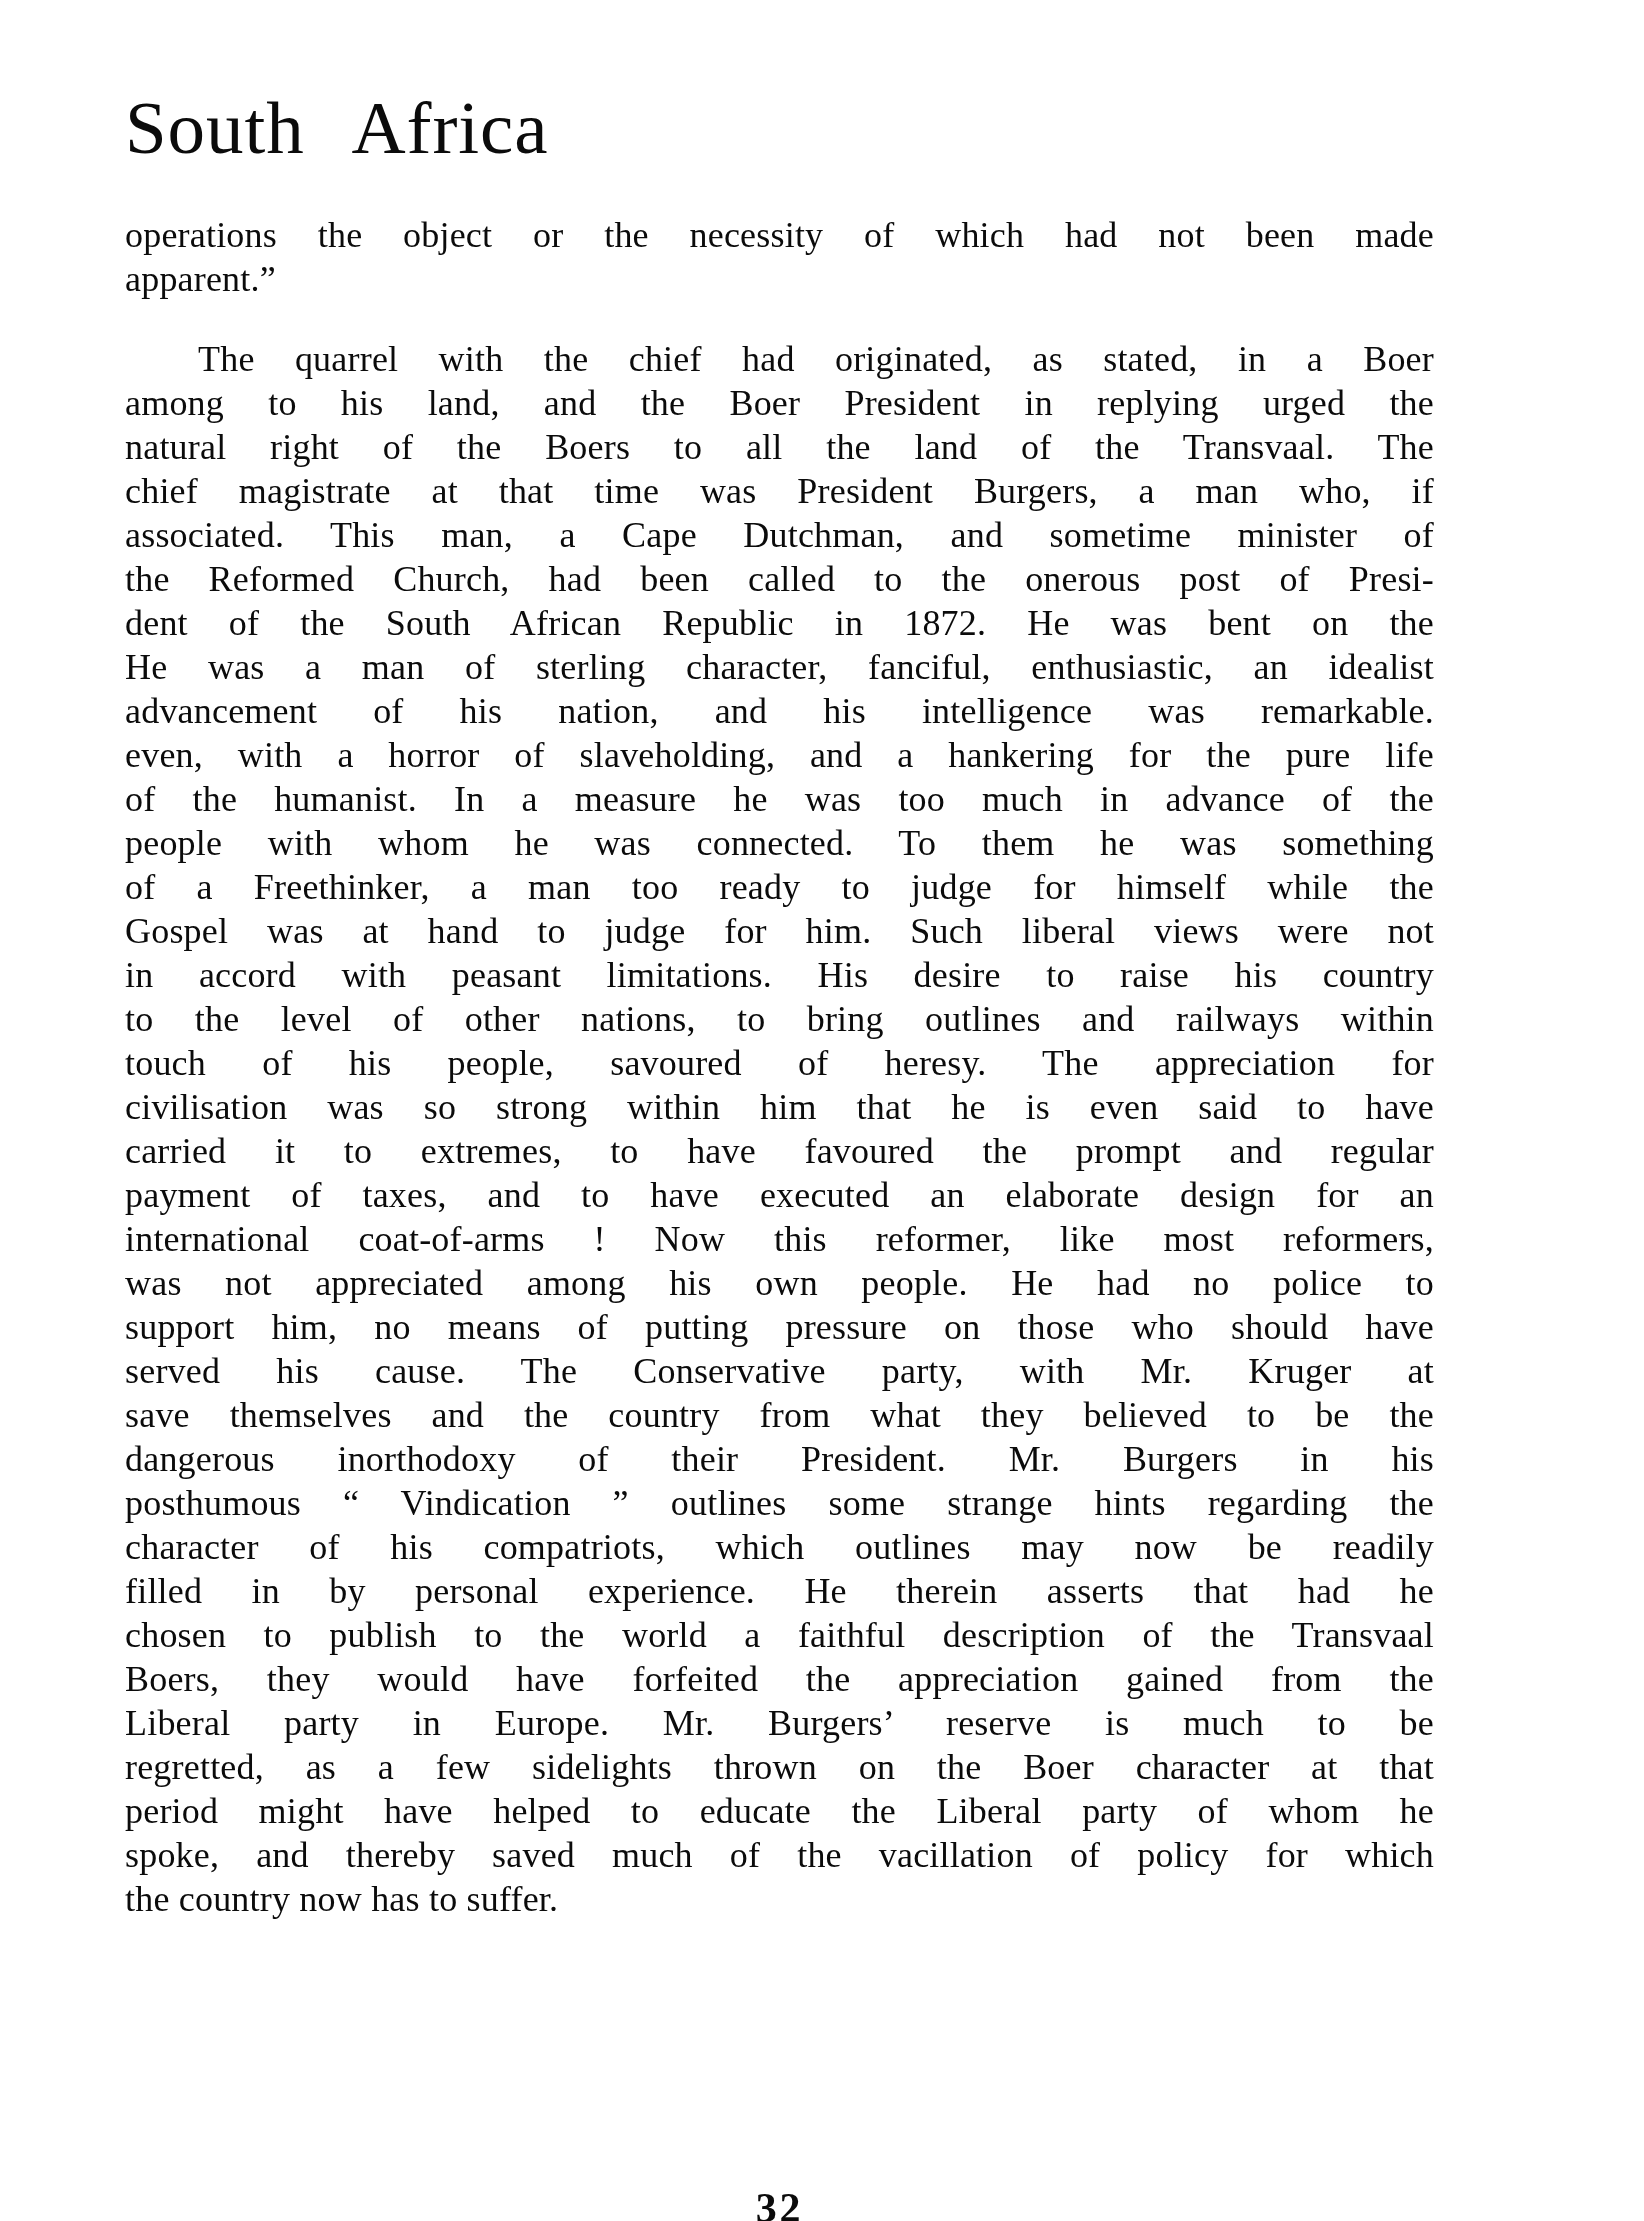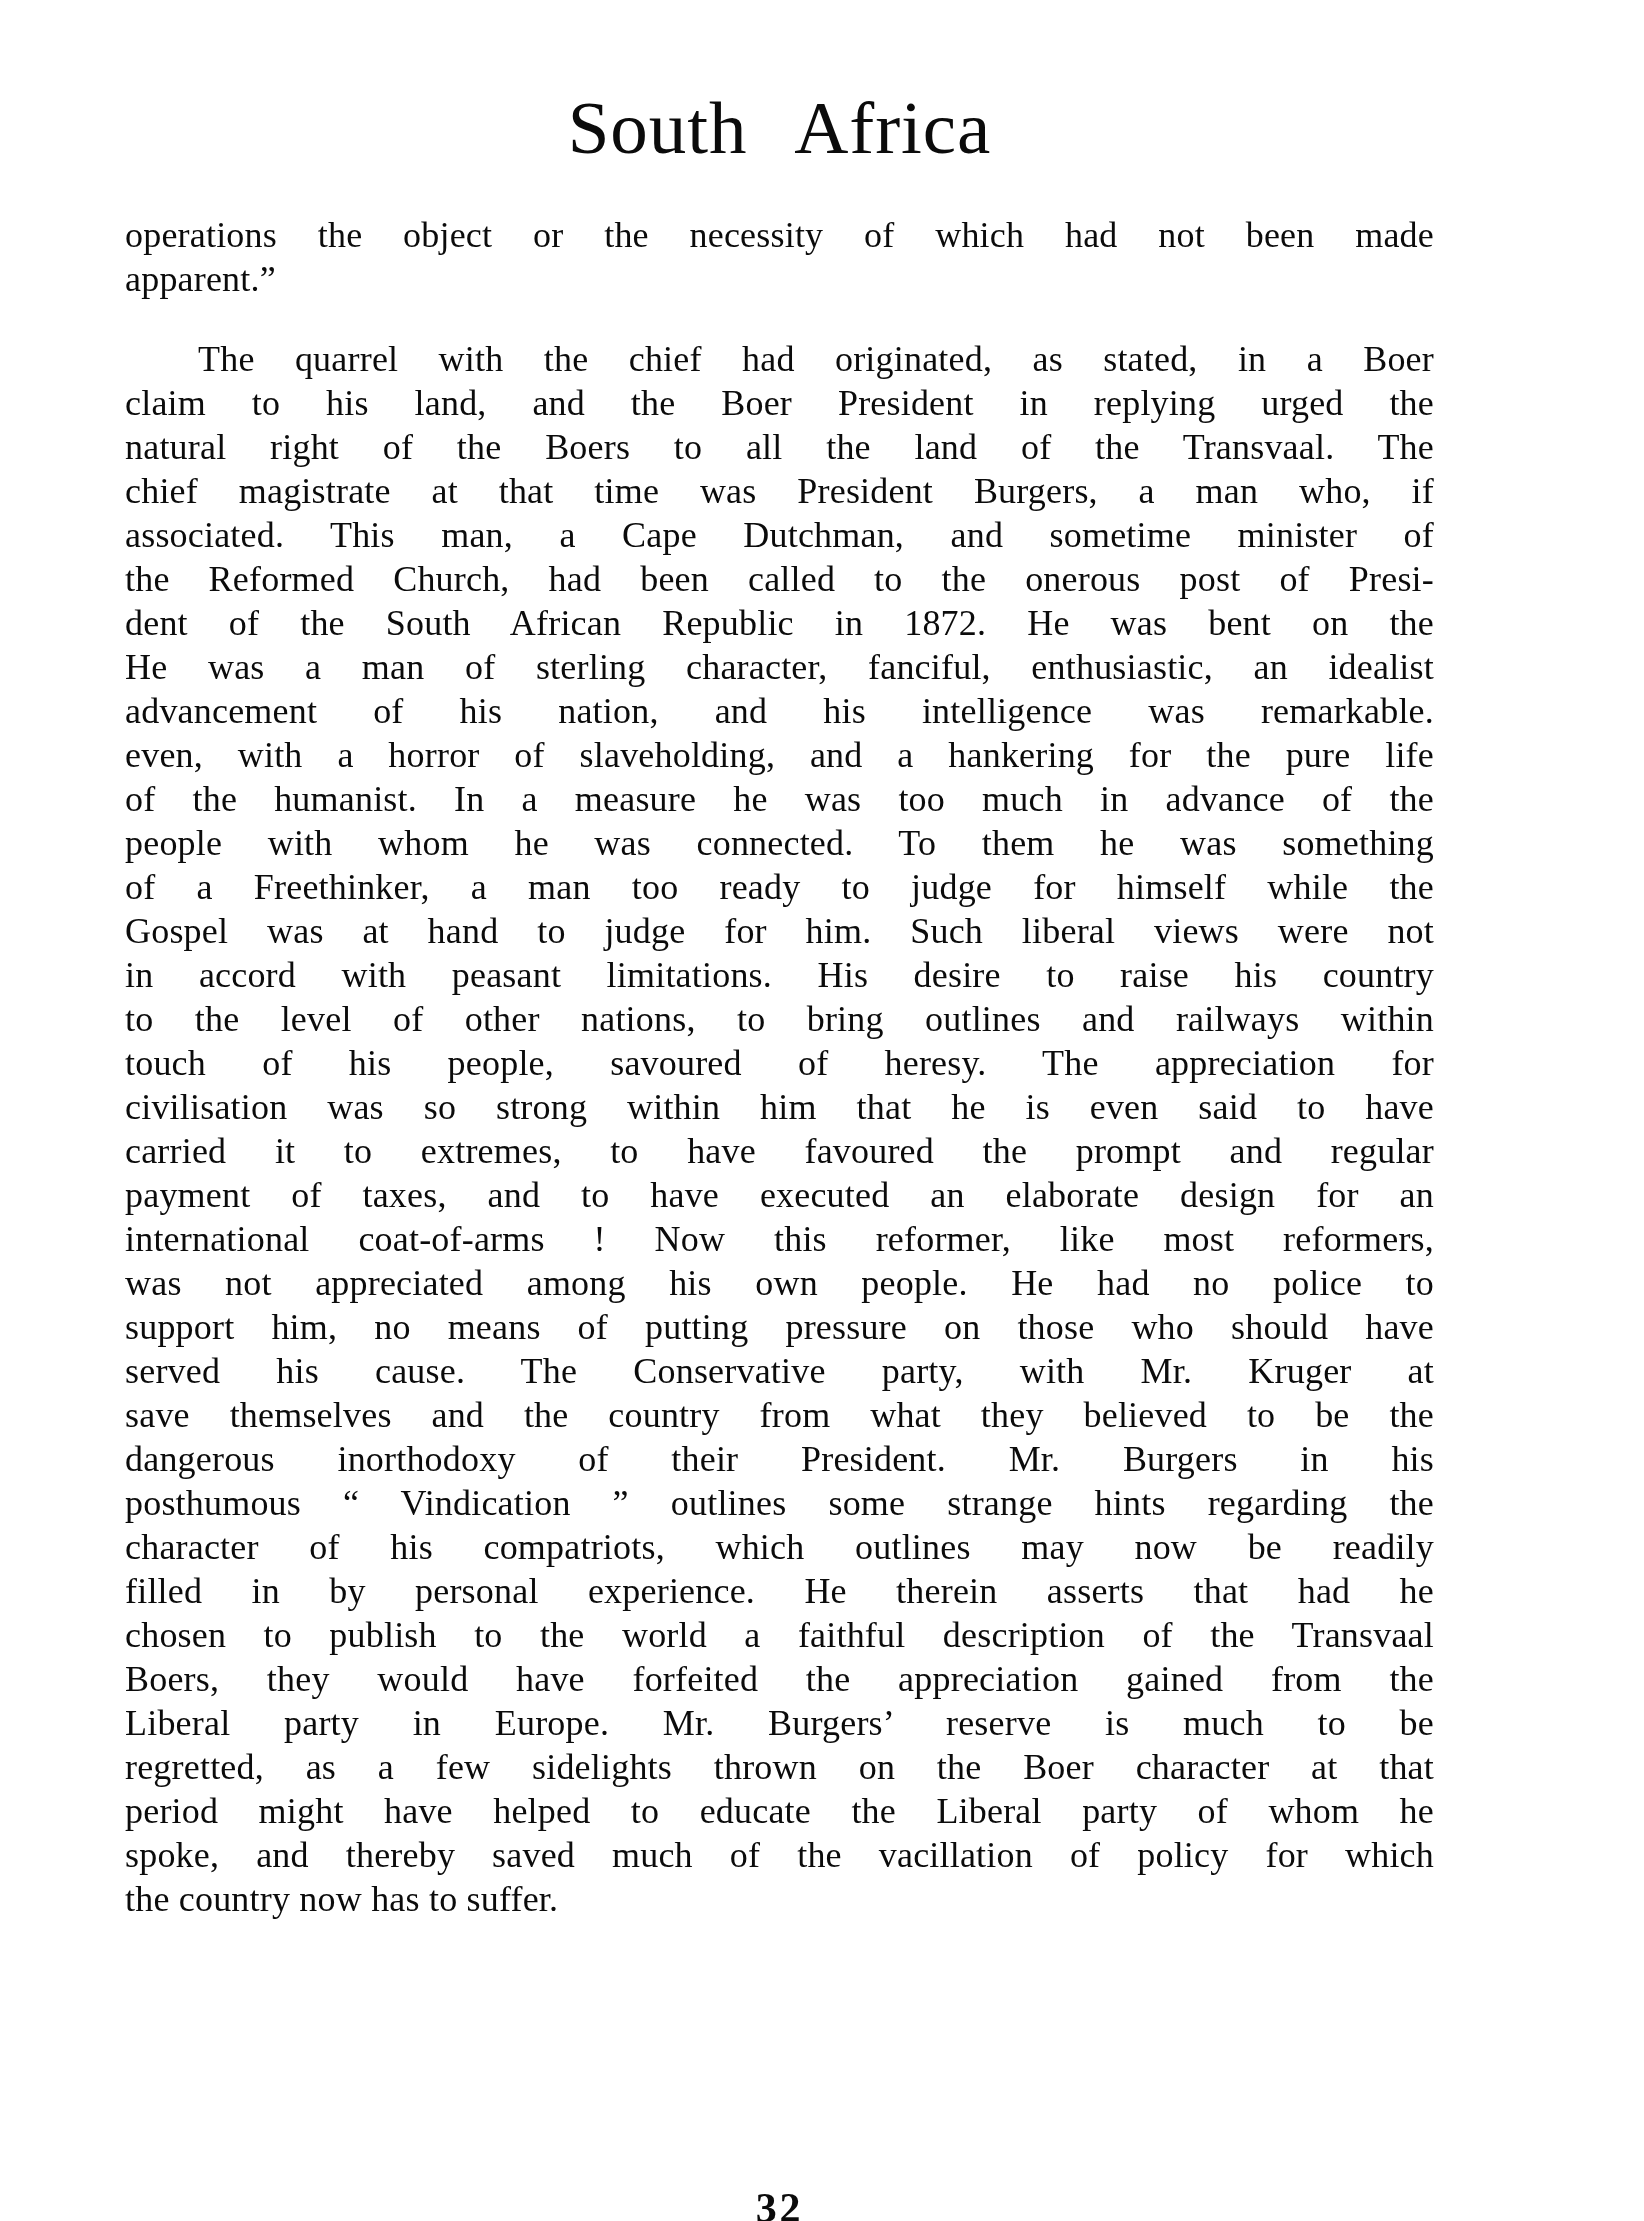--- a/index.html
+++ b/index.html
@@ -15,21 +15,20 @@
   .page {
     position: absolute;
     inset: 0;
     background: #ffffff;
   }
   .page-title {
     position: absolute;
     top: 85px;
     left: 125px;
     width: 1309px;
-    text-align: center;
     font-size: 75px;
     font-weight: 400;
     word-spacing: 0.42em;
     letter-spacing: 0.9px;
     white-space: nowrap;
   }
   .text-block {
     position: absolute;
     top: 213px;
     left: 125px;
@@ -64,21 +63,21 @@
 </head>
 <body>
 
 <div class="page">
   <div class="page-title">South Africa</div>
 
   <div class="text-block">
       <div class="line">operations the object or the necessity of which had not been made</div>
       <div class="line para-end">apparent.”</div>
       <div class="line indent">The quarrel with the chief had originated, as stated, in a Boer</div>
-      <div class="line">claim to his land, and the Boer President in replying urged the</div>
+      <div class="line">among to his land, and the Boer President in replying urged the</div>
       <div class="line">natural right of the Boers to all the land of the Transvaal.  The</div>
       <div class="line">chief magistrate at that time was President Burgers, a man who, if</div>
       <div class="line">associated.  This man, a Cape Dutchman, and sometime minister of</div>
       <div class="line">the Reformed Church, had been called to the onerous post of Presi-</div>
       <div class="line">dent of the South African Republic in 1872.  He was bent on the</div>
       <div class="line">He was a man of sterling character, fanciful, enthusiastic, an idealist</div>
       <div class="line">advancement of his nation, and his intelligence was remarkable.</div>
       <div class="line">even, with a horror of slaveholding, and a hankering for the pure life</div>
       <div class="line">of the humanist.  In a measure he was too much in advance of the</div>
       <div class="line">people with whom he was connected.  To them he was something</div>

